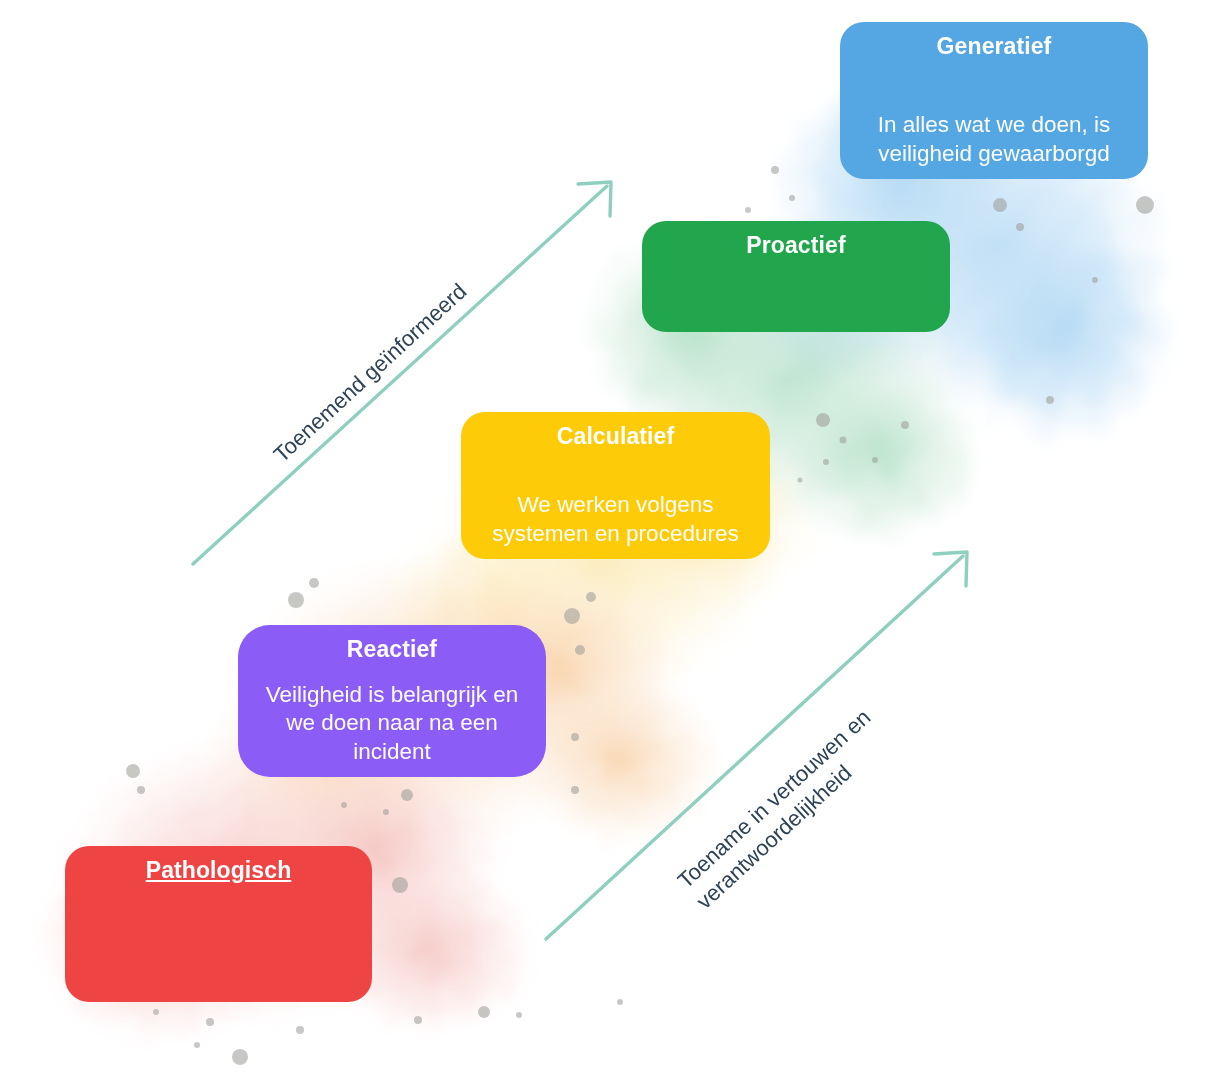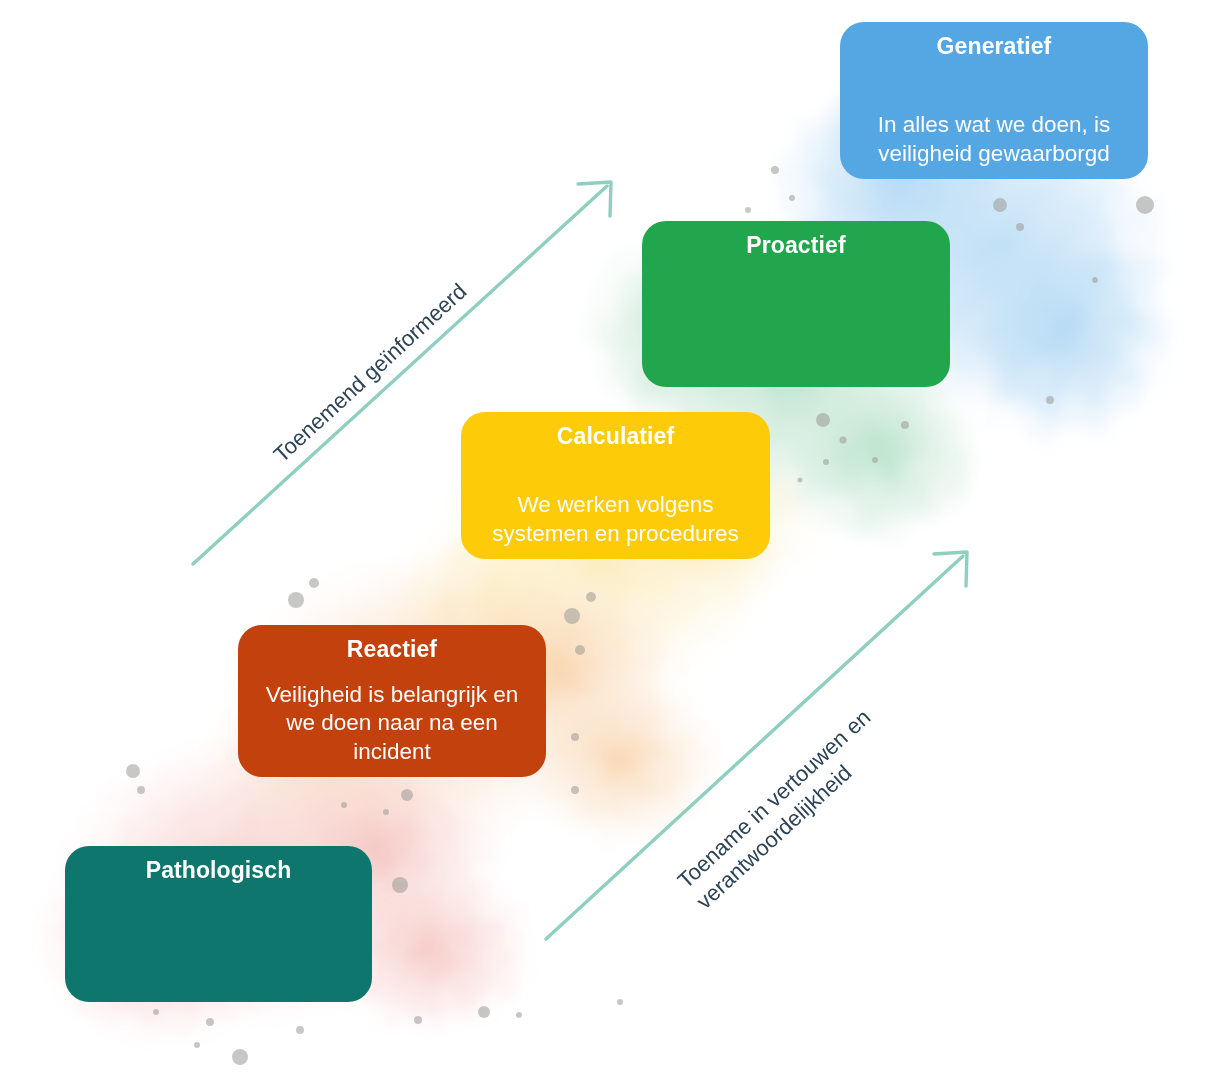--- a/index.html
+++ b/index.html
@@ -43,21 +43,21 @@
     letter-spacing: 0.1px;
     margin-bottom: 2px;
   }
   .card .card-desc {
     font-size: 22.5px;
     font-weight: 400;
     color: #fdfdfd;
   }
   
   #card-generatief  { left: 840px; top: 22px;  width: 308px; height: 157px; }
-  #card-proactief   { left: 642px; top: 221px; width: 308px; height: 166px; }
+  #card-proactief   { left: 642px; top: 221px; width: 308px; height: 111px; }
   #card-calculatief { left: 461px; top: 412px; width: 309px; height: 147px; }
   #card-reactief    { left: 238px; top: 625px; width: 308px; height: 152px; }
   #card-pathologisch{ left: 65px;  top: 846px; width: 307px; height: 156px; }
 
   .arrow-label {
     position: absolute;
     color: #2d4356;
     font-size: 22px;
     line-height: 1.26;
     white-space: pre-line;
@@ -209,25 +209,25 @@
     <polyline points="578,184 611,182 610,216" fill="none" stroke="#8fcfc0" stroke-width="3.4" stroke-linecap="round" stroke-linejoin="round"></polyline>
     <line x1="546" y1="939" x2="963" y2="556" stroke="#8fcfc0" stroke-width="3.4" stroke-linecap="round"></line>
     <polyline points="934,554 967,552 966,586" fill="none" stroke="#8fcfc0" stroke-width="3.4" stroke-linecap="round" stroke-linejoin="round"></polyline>
   </svg>
 
   <div class="arrow-label" id="arrow-label-informed">Toenemend geïnformeerd</div>
 
   <div class="arrow-label" id="arrow-label-trust">Toename in vertouwen en
 verantwoordelijkheid</div>
 
-  <div class="card" id="card-pathologisch" style="background: #0f766e;">
+  <div class="card" id="card-pathologisch" style="background: #ef4444; text-decoration: underline;">
     <div class="card-title">Pathologisch</div>
   </div>
 
-  <div class="card" id="card-reactief" style="background: #c2410c;">
+  <div class="card" id="card-reactief" style="background: #8b5cf6; border-radius: 32px;">
     <div class="card-title">Reactief</div>
     <div class="card-desc">Veiligheid is belangrijk en we doen naar na een incident</div>
   </div>
 
   <div class="card" id="card-calculatief" style="background: rgb(253, 203, 8);">
     <div class="card-title">Calculatief</div>
     <div class="card-desc">We werken volgens systemen en procedures</div>
   </div>
 
   <div class="card" id="card-proactief" style="background: rgb(33, 166, 77);">

